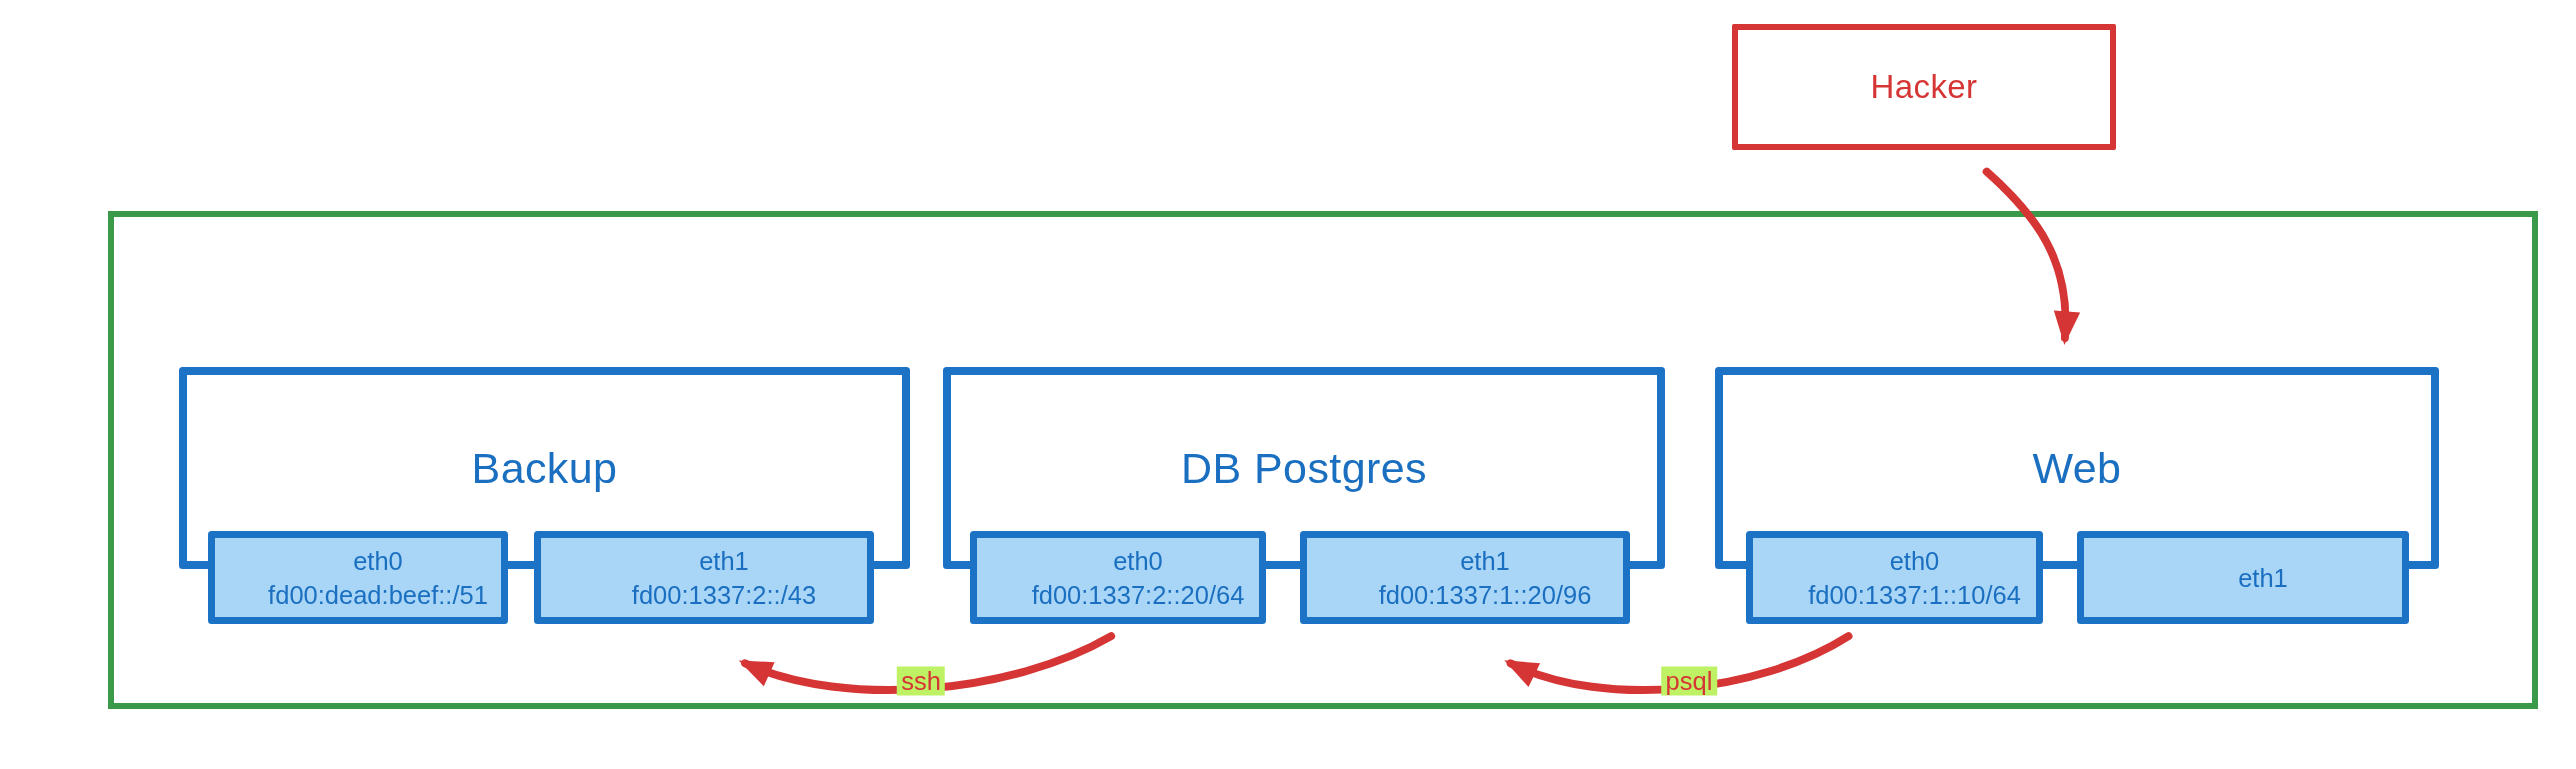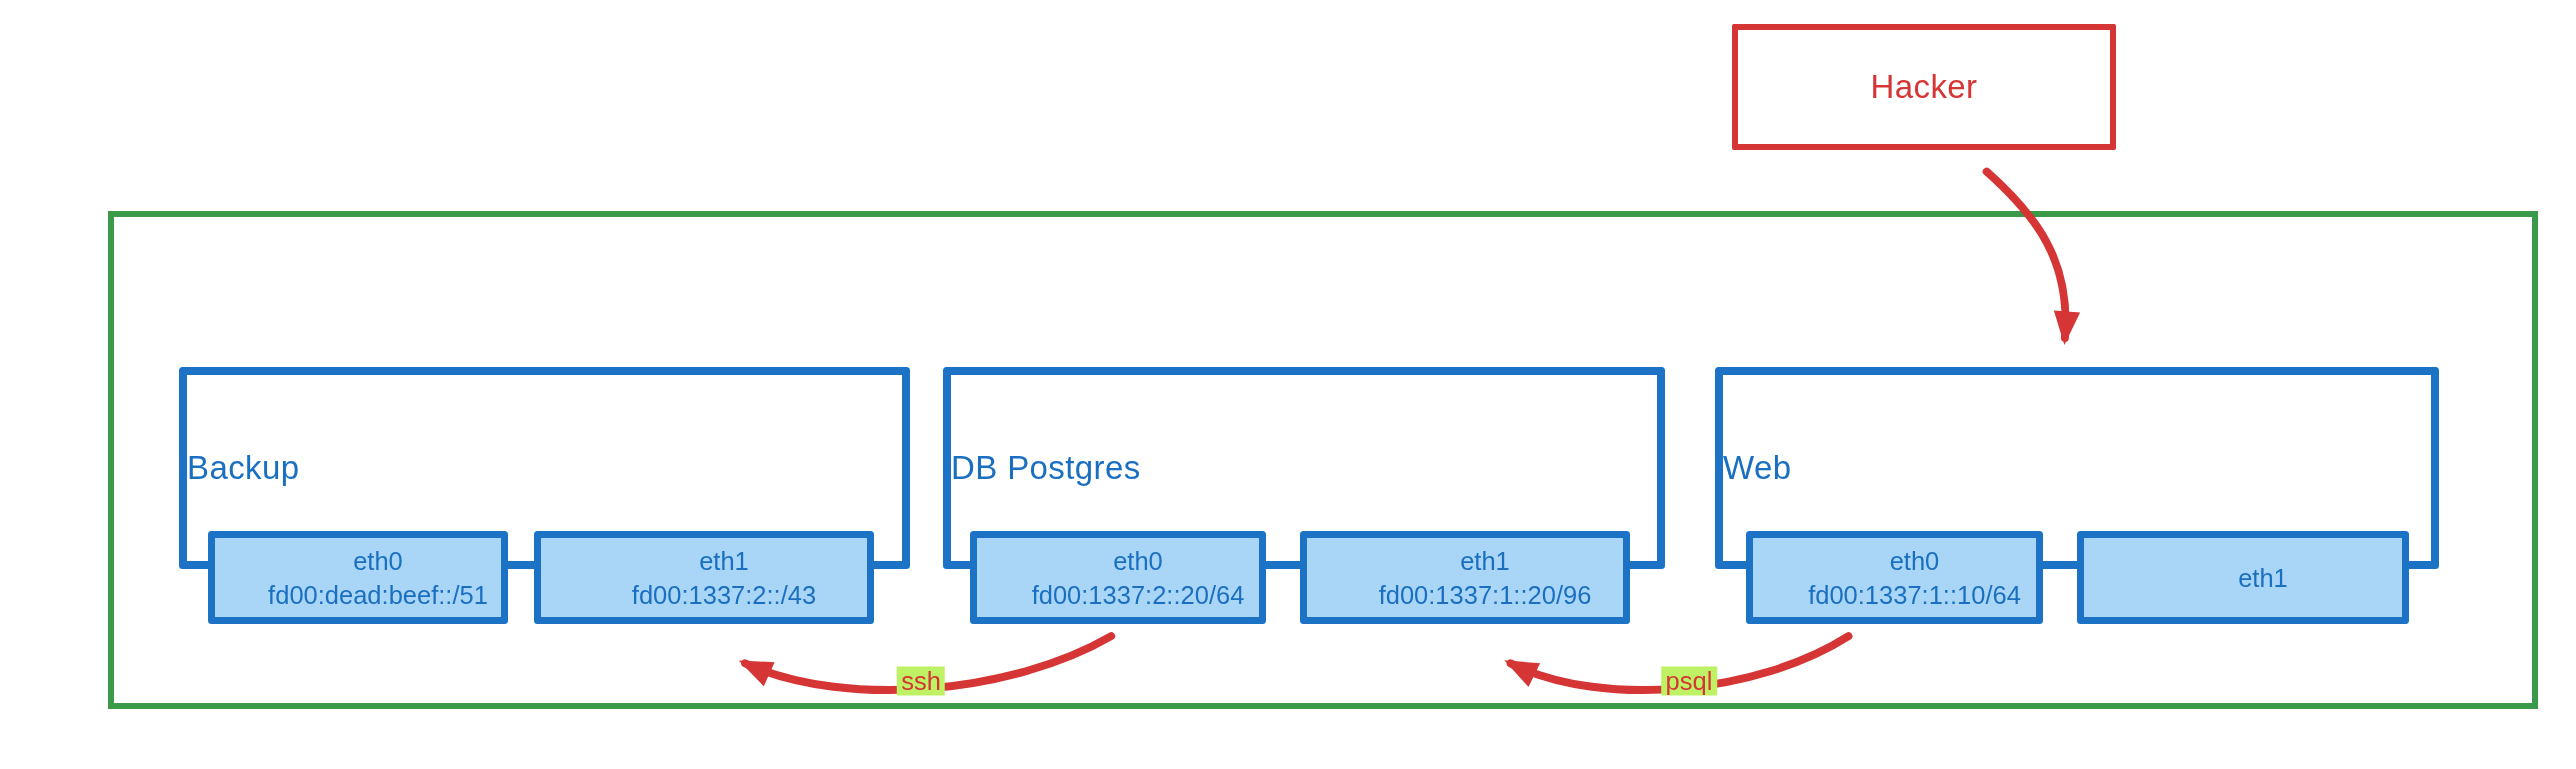--- a/index.html
+++ b/index.html
@@ -32,21 +32,21 @@
     border:6.2px solid var(--lan-green);background:transparent;z-index:0;
   }
 
   
   .srv{
     position:absolute;top:367px;height:202px;background:#ffffff;
     border:8px solid var(--node-border-blue);border-radius:3.5px;z-index:1;
   }
   .srv .name{
     position:absolute;left:0;right:0;top:50%;transform:translateY(-50%);
-    text-align:left;color:var(--node-text-blue);font-size:33px;letter-spacing:0.4px;
+    text-align:center;color:var(--node-text-blue);font-size:43px;letter-spacing:0.4px;
   }
   .srv-backup{left:179px;width:731px;}
   .srv-db{left:943px;width:722px;}
   .srv-web{left:1715px;width:724px;padding-left:36px;}
 
   
   .iface{
     position:absolute;top:531px;height:93px;
     background:var(--iface-fill-blue);
     border:7px solid var(--node-border-blue);border-radius:3.5px;

